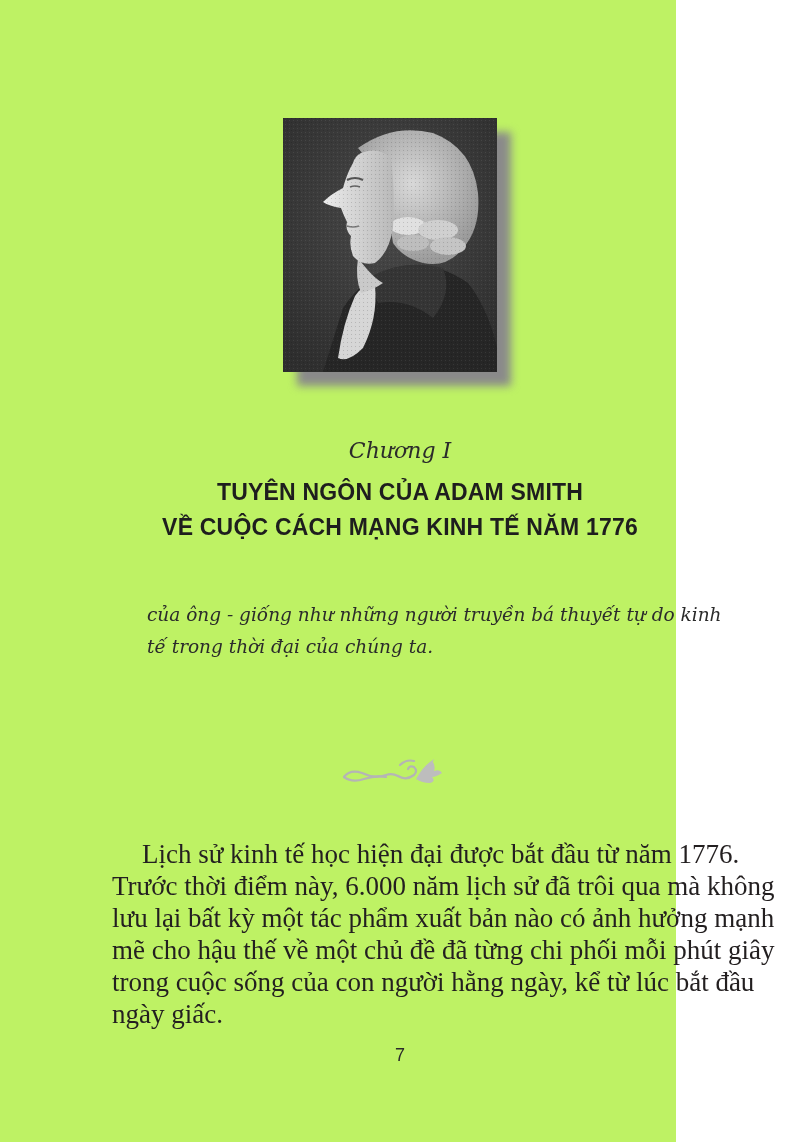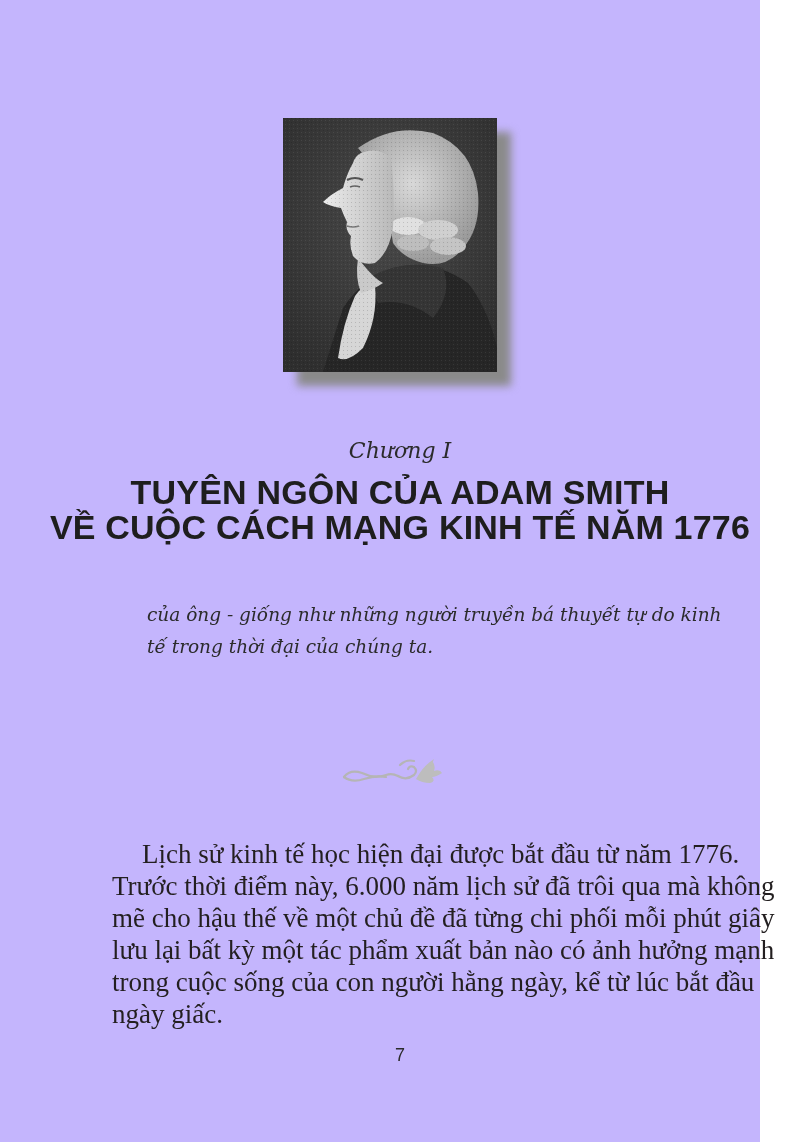--- a/index.html
+++ b/index.html
@@ -10,23 +10,23 @@
   body {
     width: 800px;
     height: 1142px;
     position: relative;
     overflow: hidden;
     color: #231f20;
   }
   .page {
     position: absolute;
     left: 0; top: 0;
-    width: 760px;
+    width: 676px;
     height: 1142px;
-    background: #c4b5fd;
+    background: #bef264;
   }
 
   
   .portrait-wrap {
     position: absolute;
     left: 283px;
     top: 118px;
     width: 214px;
     height: 254px;
   }
@@ -63,21 +63,21 @@
     line-height: 30px;
   }
   .chapter-title {
     position: absolute;
     left: 0;
     width: 800px;
     top: 475px;
     text-align: center;
     font-family: "Liberation Sans", "DejaVu Sans", sans-serif;
     font-weight: bold;
-    font-size: 34px;
+    font-size: 23px;
     line-height: 35px;
     color: #1e1e1e;
     letter-spacing: 0.2px;
   }
   .chapter-title div { white-space: nowrap; }
 
   
   .epigraph {
     position: absolute;
     left: 147px;
@@ -223,21 +223,21 @@
       <g fill="#bdbdbd">
         <path d="M76 24 Q84 10 92 6 Q96 10 94 16 Q100 14 102 18 Q96 22 92 22 Q96 26 90 28 Q82 28 76 24 Z"></path>
         <path d="M84 14 Q88 8 94 4 Q92 10 88 14 Z"></path>
       </g>
     </svg>
   </div>
 
   <div class="body-text">
     <span class="body-line first">Lịch sử kinh tế học hiện đại được bắt đầu từ năm 1776.</span>
     <span class="body-line">Trước thời điểm này, 6.000 năm lịch sử đã trôi qua mà không</span>
+    <span class="body-line">lưu lại bất kỳ một tác phẩm xuất bản nào có ảnh hưởng mạnh</span>
     <span class="body-line">mẽ cho hậu thế về một chủ đề đã từng chi phối mỗi phút giây</span>
-    <span class="body-line">lưu lại bất kỳ một tác phẩm xuất bản nào có ảnh hưởng mạnh</span>
     <span class="body-line">trong cuộc sống của con người hằng ngày, kể từ lúc bắt đầu</span>
     <span class="body-line last">ngày giấc.</span>
   </div>
 
   <div class="page-number">7</div>
 
 </div>
 
 </body></html>

